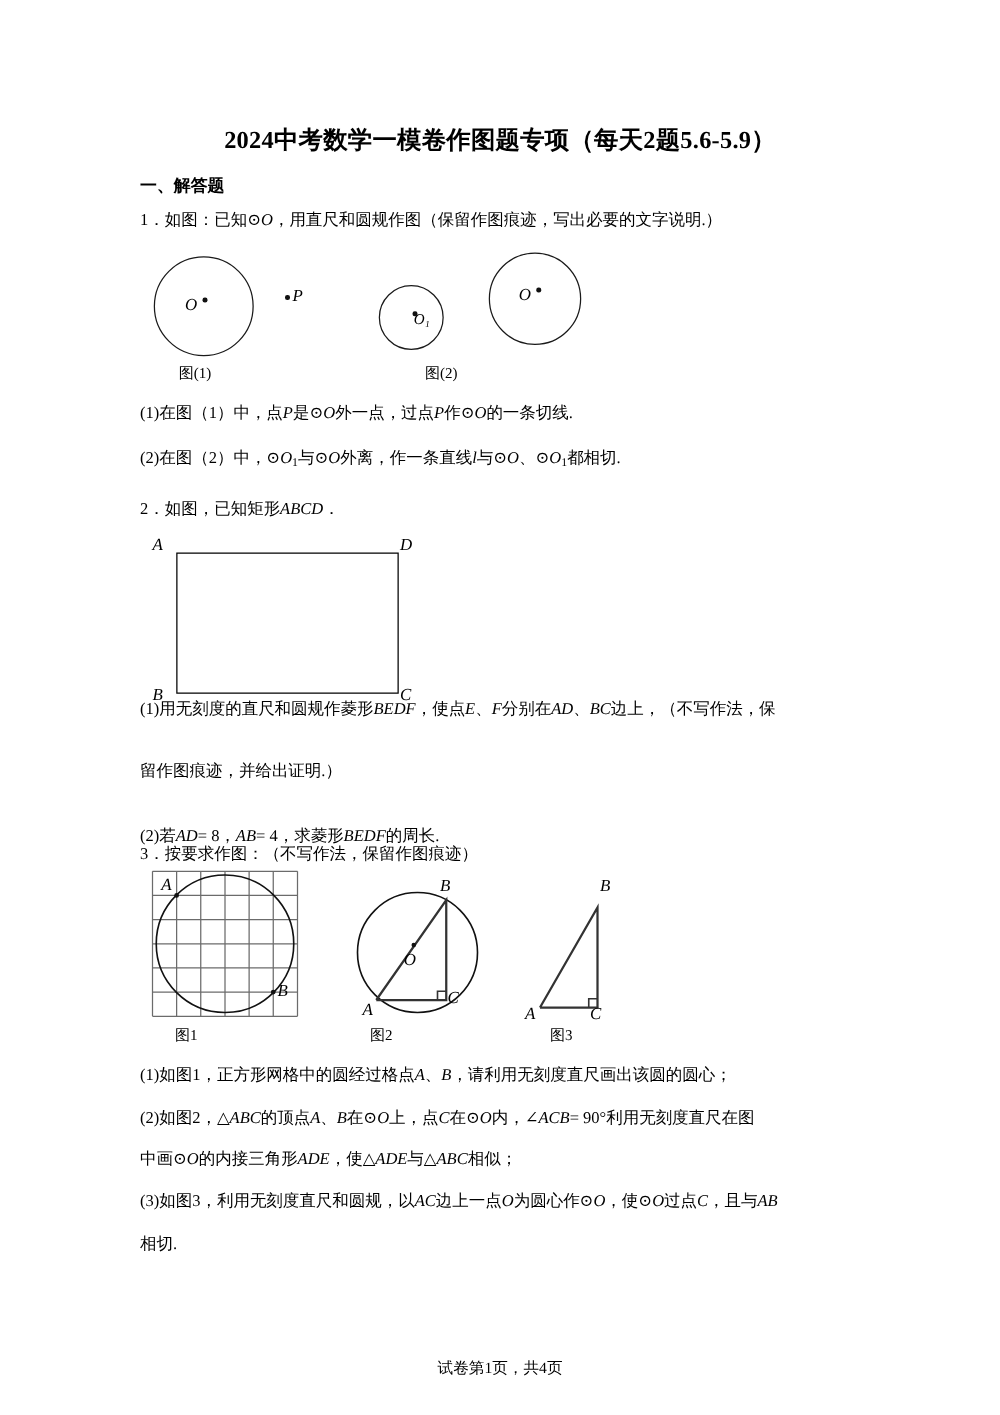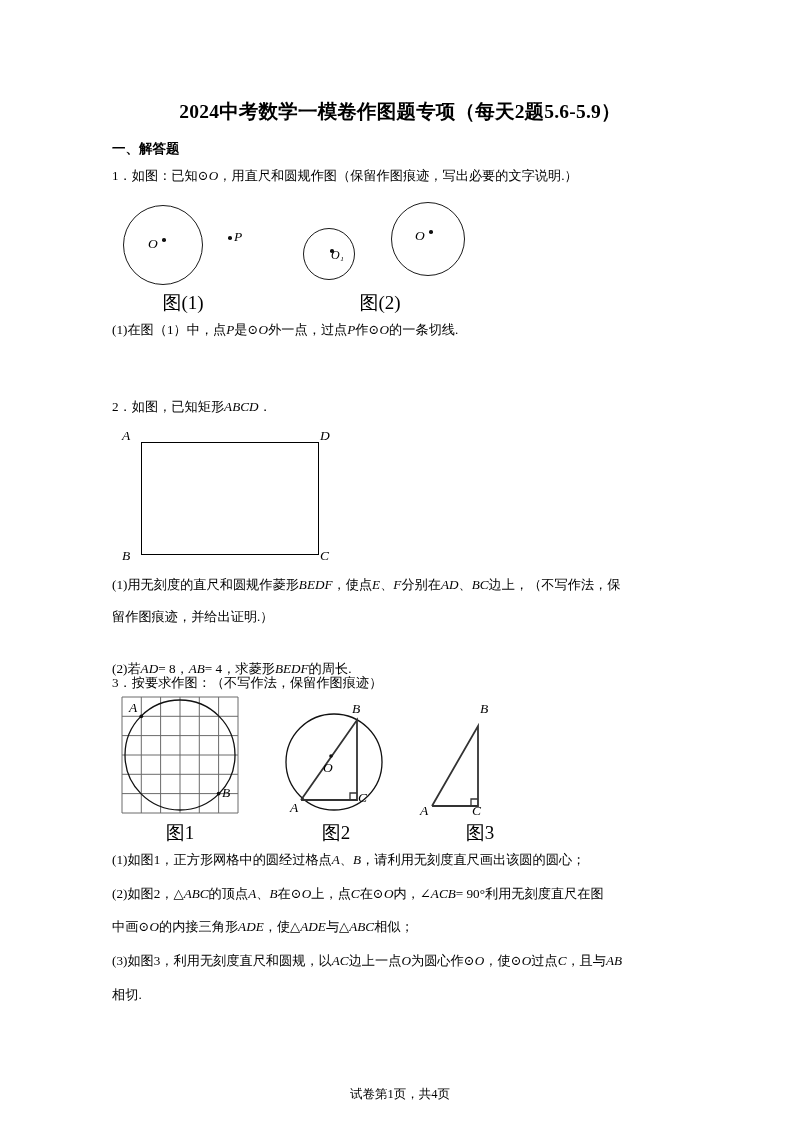--- a/index.html
+++ b/index.html
@@ -49,22 +49,22 @@
   i, .it {
     font-style: italic;
     font-family: "Liberation Serif", "DejaVu Serif", serif;
   }
   .sub {
     font-size: 0.72em;
     vertical-align: -0.28em;
   }
   .fig-cap {
     position: absolute;
-    font-size: 19px;
-    text-align: center;
+    font-size: 12px;
+    text-align: left;
   }
   .lbl {
     position: absolute;
     font-style: italic;
     font-size: 13.5px;
     font-family: "Liberation Serif", "DejaVu Serif", serif;
     white-space: nowrap;
   }
   .lbl-sm {
     position: absolute;
@@ -132,32 +132,35 @@
   <div class="circ" style="left:391px; top:202px; width:74px; height:74px;"></div>
   <div class="lbl" style="left:415px; top:228px;">O</div>
   <div class="dot" style="left:429px; top:230px;"></div>
 
   <div class="fig-cap" style="left:340px; top:290px; width:80px;">图(2)</div>
 
   <div class="q" style="top:320px;">
     <span>(1)在图（1）中，点</span><i>P</i><span>是⊙</span><i>O</i><span>外一点，过点</span><i>P</i><span>作⊙</span><i>O</i><span>的一条切线.</span>
   </div>
 
+  <div class="q" style="top:356px;">
+    <span>(2)在图（2）中，⊙</span><i>O</i><span class="sub">1</span><span>与⊙</span><i>O</i><span>外离，作一条直线</span><i>l</i><span>与⊙</span><i>O</i><span>、⊙</span><i>O</i><span class="sub">1</span><span>都相切.</span>
+  </div>
 
   <div class="q" style="top:397px;">
     <span>2．如图，已知矩形</span><i>ABCD</i><span>．</span>
   </div>
 
   <div class="rect-fig" style="left:141px; top:442px; width:178px; height:113px;"></div>
   <div class="lbl" style="left:122px; top:428px;">A</div>
   <div class="lbl" style="left:320px; top:428px;">D</div>
   <div class="lbl" style="left:122px; top:548px;">B</div>
   <div class="lbl" style="left:320px; top:548px;">C</div>
 
-  <div class="q" style="top:575px;">
+  <div class="q" style="top:557px;">
     <span>(1)用无刻度的直尺和圆规作菱形</span><i>BEDF</i><span>，使点</span><i>E</i><span>、</span><i>F</i><span>分别在</span><i>AD</i><span>、</span><i>BC</i><span>边上，（不写作法，保</span>
   </div>
   <div class="q" style="top:607px;">留作图痕迹，并给出证明.）</div>
 
   <div class="q" style="top:641px;margin-top:18px;">
     <span>(2)若</span><i>AD</i><span>= 8，</span><i>AB</i><span>= 4，求菱形</span><i>BEDF</i><span>的周长.</span>
   </div>
 
   <div class="q" style="top:673px;">3．按要求作图：（不写作法，保留作图痕迹）</div>
 

